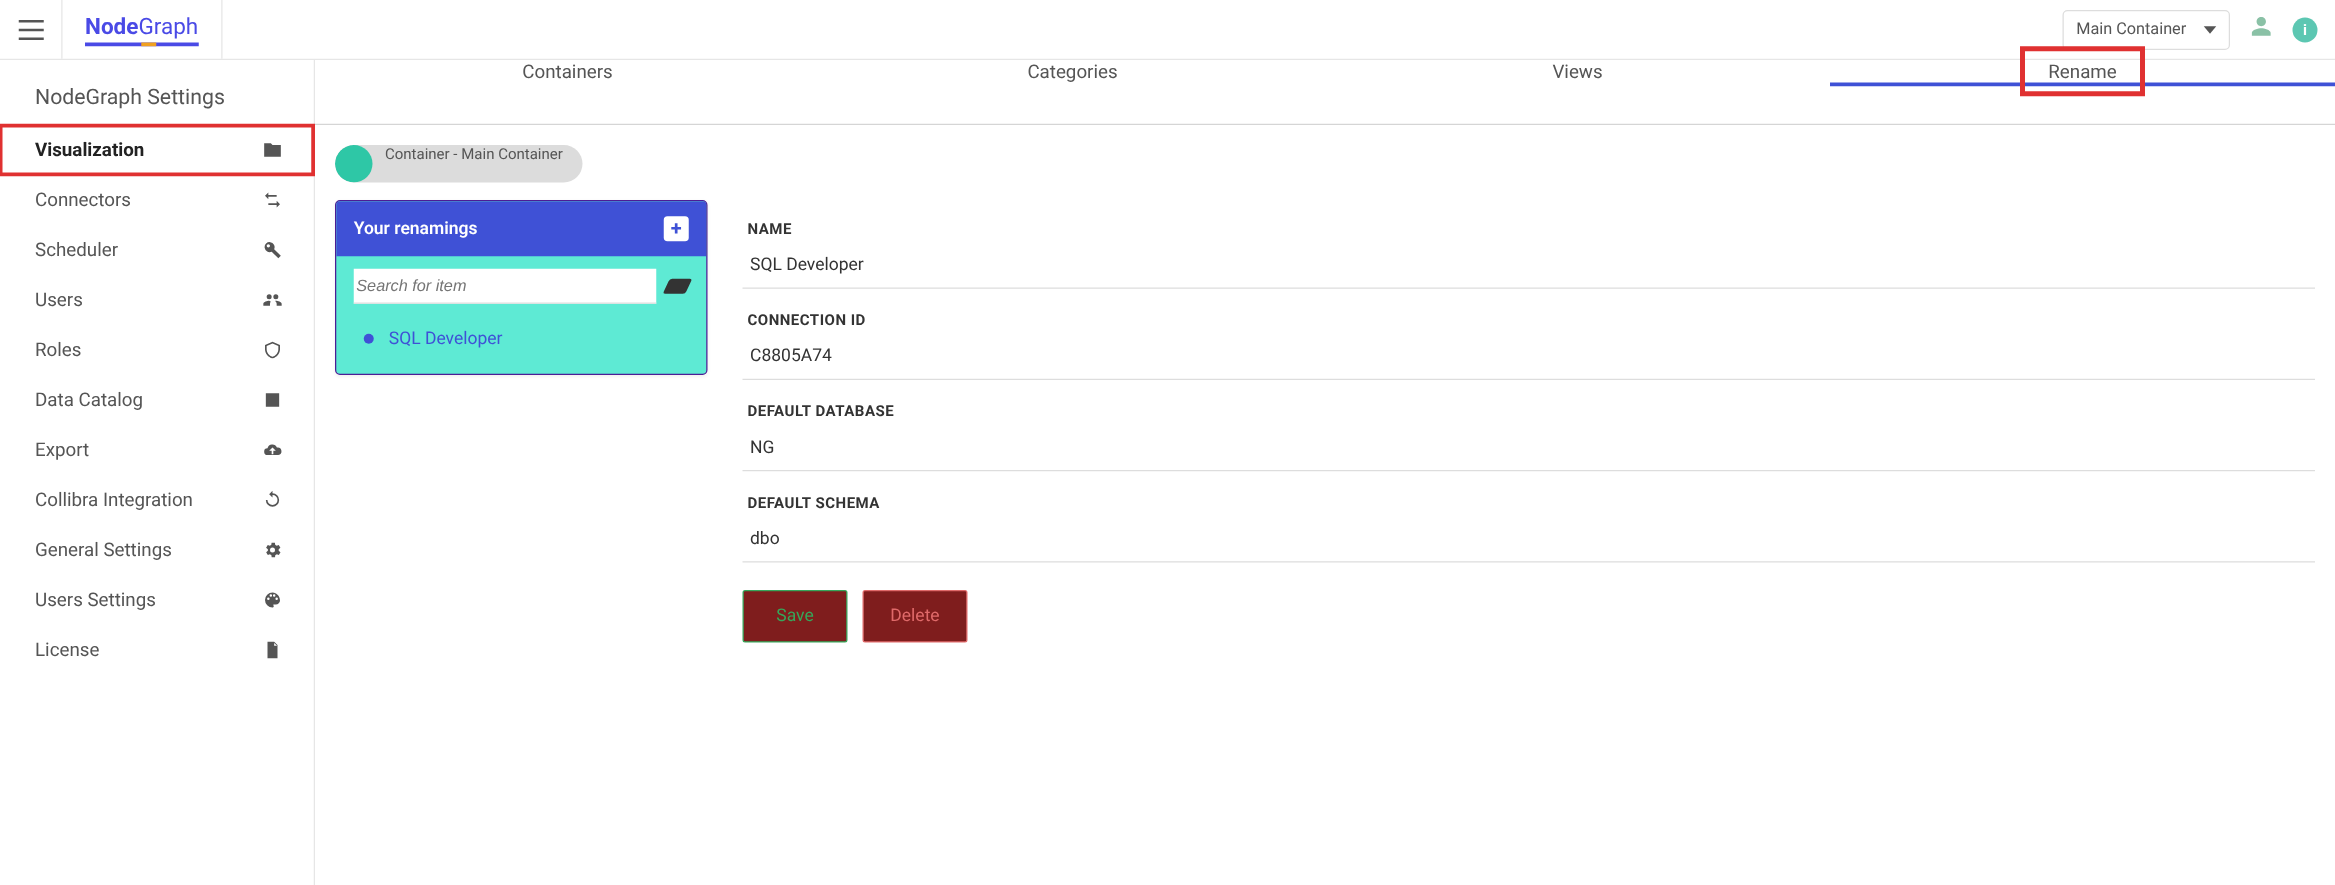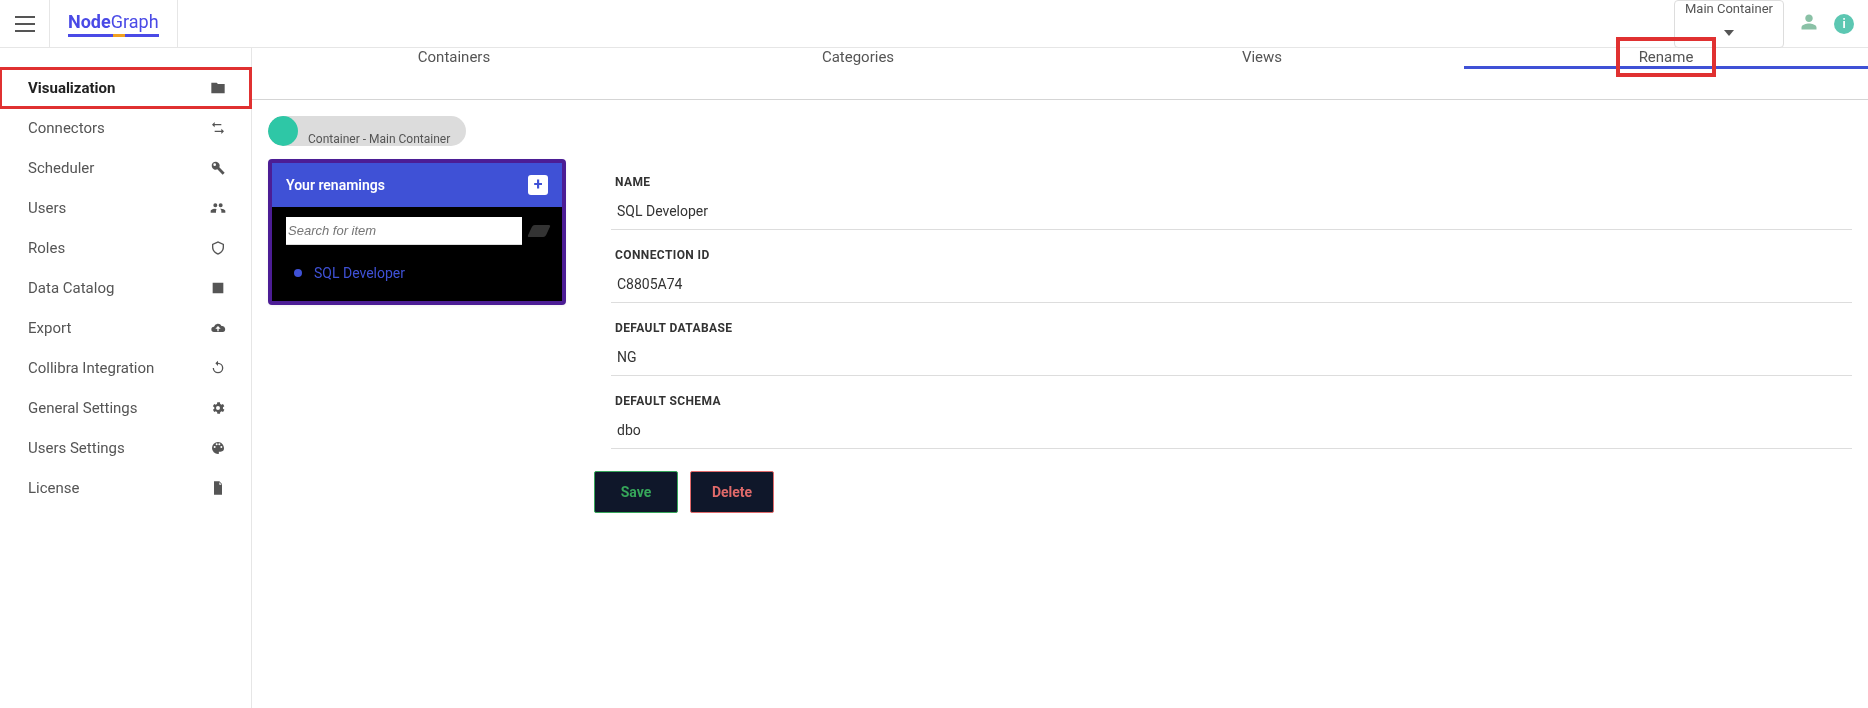--- a/index.html
+++ b/index.html
@@ -65,29 +65,28 @@
 
   .topbar-right {
     margin-left: auto;
     display: flex;
     align-items: center;
     gap: 16px;
   }
   .container-select {
     border: 1px solid #ddd;
     border-radius: 4px;
-    height: 48px;
+    height: 32px;
     padding: 0 10px;
     display: flex;
     align-items: center;
     gap: 14px;
     color: #555;
     font-size: 13px;
     background: #fff;
-    flex-direction: column;
   }
   .chev-down {
     width: 0; height: 0;
     border-left: 5px solid transparent;
     border-right: 5px solid transparent;
     border-top: 6px solid #555;
   }
   .top-icon { color: #8ac1a6; font-size: 18px; }
   .user-icon-svg { width:18px; height:18px; fill:#8ac1a6; }
   .info-icon {
@@ -172,21 +171,21 @@
     width: 100px; height: 40px;
     pointer-events: none;
   }
 
   
   .crumb-row {
     padding: 16px 16px 10px 16px;
   }
   .crumb {
     display: inline-flex;
-    align-items: flex-end;
+    align-items: flex-start;
     height: 30px;
     border-radius: 15px;
     background: #dcdcdc;
     overflow: hidden;
   }
   .crumb-dot {
     width: 30px; height: 30px; border-radius: 50%;
     background: #2ec7a6;
     flex-shrink: 0;
   }
@@ -200,23 +199,23 @@
   .panes {
     display: flex;
     gap: 28px;
     padding: 0 16px 16px 16px;
     align-items: flex-start;
   }
 
   
   .left-card {
     width: 298px;
-    border: 4px solid #4c1d95;
+    border: 1px solid #4c1d95;
     border-radius: 4px;
-    background: #000000;
+    background: #5eead4;
     box-shadow: 0 1px 3px rgba(0,0,0,0.06);
     overflow: hidden;
   }
   .card-header {
     background: #3f51d6;
     color: #fff;
     height: 44px;
     display: flex;
     align-items: center;
     justify-content: space-between;
@@ -280,21 +279,20 @@
     align-items: center;
     padding: 0 18px;
     font-size: 14px;
     font-weight: 600;
   }
   .form {
     padding: 6px 0 0 0;
   }
   .field {
     padding: 10px 0 0 0;
-    margin-left: 17px;
   }
   .field-label {
     font-size: 12px;
     font-weight: 700;
     letter-spacing: 0.4px;
     color: #333;
     text-transform: uppercase;
     padding: 0 4px 8px 4px;
   }
   .field-value {
@@ -306,26 +304,26 @@
   }
   .actions {
     display: flex;
     gap: 12px;
     padding: 14px 0 0 0;
   }
   .btn {
     height: 42px;
     min-width: 84px;
     padding: 0 18px;
-    background: #0f172a;
+    background: #7f1d1d;
     border: 1px solid;
     border-radius: 2px;
     font-size: 14px;
     cursor: pointer;
-    display: flex; align-items: center; justify-content: center; font-weight: bold;
+    display: flex; align-items: center; justify-content: center;
   }
   .btn-save { border-color: #36a65a; color: #36a65a; }
   .btn-delete { border-color: #e06a6a; color: #e06a6a; }
 
 </style>
 </head>
 <body>
 
 <div class="topbar">
   <div class="topbar-left">
@@ -352,20 +350,21 @@
           <path d="M12 12c2.8 0 5-2.2 5-5s-2.2-5-5-5-5 2.2-5 5 2.2 5 5 5zm0 2c-3.3 0-10 1.7-10 5v3h20v-3c0-3.3-6.7-5-10-5z"></path>
         </svg>
     </span>
     <span class="info-icon">i</span>
   </div>
 </div>
 
 <div class="layout">
 
   <div class="sidebar">
+    <div class="sidebar-title">NodeGraph Settings</div>
 
     <div class="sidebar-item active">
       <span>Visualization</span>
       <span class="si-icon">
         <svg viewBox="0 0 24 24">
             <path d="M10 4H2v16h20V6H12l-2-2z"></path>
           </svg>
       </span>
     </div>
     <div class="sidebar-item">

